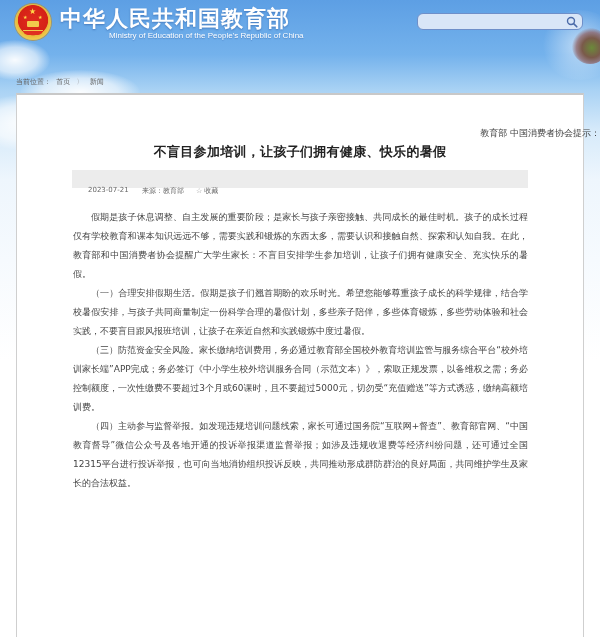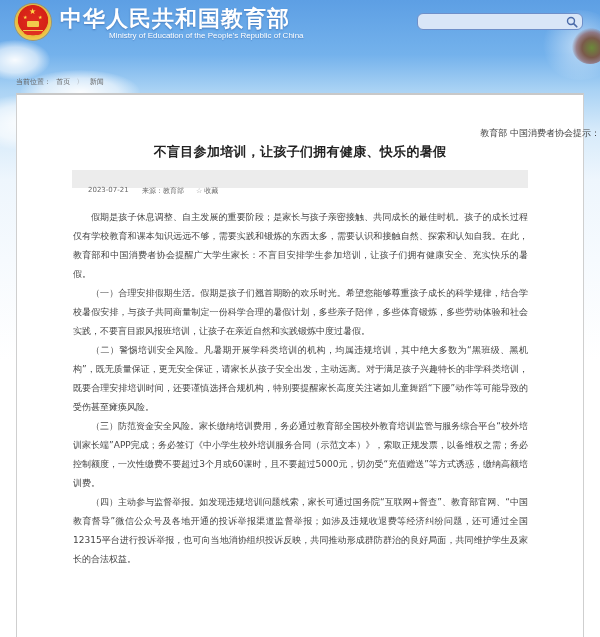--- a/index.html
+++ b/index.html
@@ -150,16 +150,15 @@
     <span>来源：</span><span>教育部</span>
   </span>
   <span class="item" style="left:124px;">
     <span class="fav-icon">☆</span><span>收藏</span>
   </span>
 </div>
 
 <div class="article">
   <p>假期是孩子休息调整、自主发展的重要阶段；是家长与孩子亲密接触、共同成长的最佳时机。孩子的成长过程仅有学校教育和课本知识远远不够，需要实践和锻炼的东西太多，需要认识和接触自然、探索和认知自我。在此，教育部和中国消费者协会提醒广大学生家长：不盲目安排学生参加培训，让孩子们拥有健康安全、充实快乐的暑假。</p>
   <p>（一）合理安排假期生活。假期是孩子们翘首期盼的欢乐时光。希望您能够尊重孩子成长的科学规律，结合学校暑假安排，与孩子共同商量制定一份科学合理的暑假计划，多些亲子陪伴，多些体育锻炼，多些劳动体验和社会实践，不要盲目跟风报班培训，让孩子在亲近自然和实践锻炼中度过暑假。</p>
-  <p>（二）警惕培训安全风险。凡暑期开展学科类培训的机构，均属违规培训，其中绝大多数为“黑班级、黑机构”，既无质量保证，更无安全保证，请家长从孩子安全出发，主动远离。对于满足孩子兴趣特长的非学科类培训，既要合理安排培训时间，还要谨慎选择合规机构，特别要提醒家长高度关注诸如儿童舞蹈“下腰”动作等可能导致的受伤甚至瘫痪风险。</p>
   <p>（三）防范资金安全风险。家长缴纳培训费用，务必通过教育部全国校外教育培训监管与服务综合平台“校外培训家长端”APP完成；务必签订《中小学生校外培训服务合同（示范文本）》，索取正规发票，以备维权之需；务必控制额度，一次性缴费不要超过3个月或60课时，且不要超过5000元，切勿受“充值赠送”等方式诱惑，缴纳高额培训费。</p>
   <p>（四）主动参与监督举报。如发现违规培训问题线索，家长可通过国务院“互联网+督查”、教育部官网、“中国教育督导”微信公众号及各地开通的投诉举报渠道监督举报；如涉及违规收退费等经济纠纷问题，还可通过全国12315平台进行投诉举报，也可向当地消协组织投诉反映，共同推动形成群防群治的良好局面，共同维护学生及家长的合法权益。</p>
 </div>
 
 </body></html>

